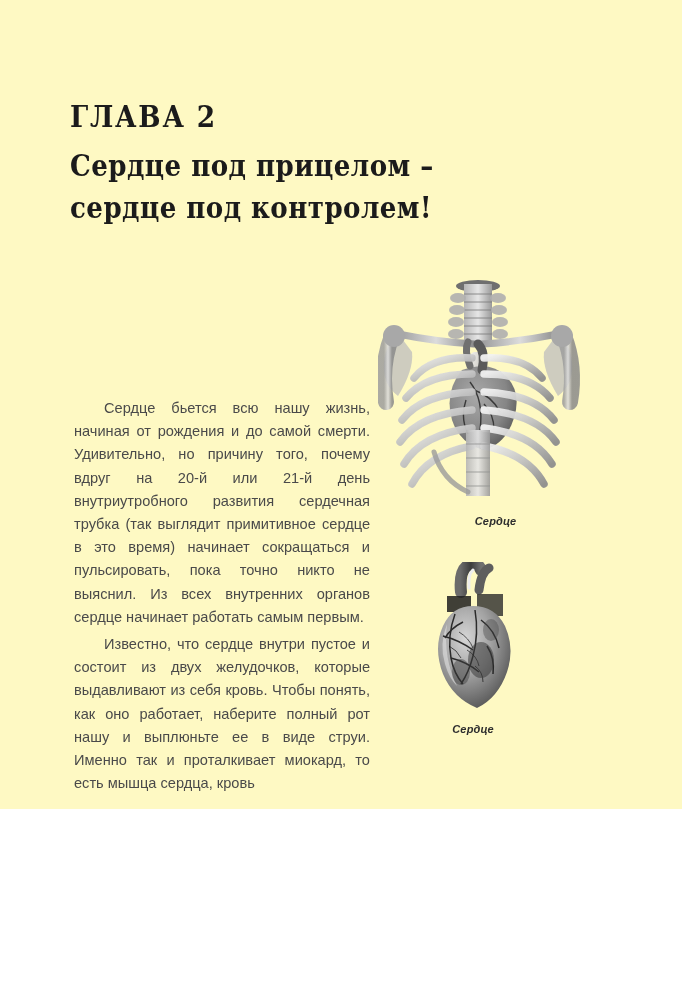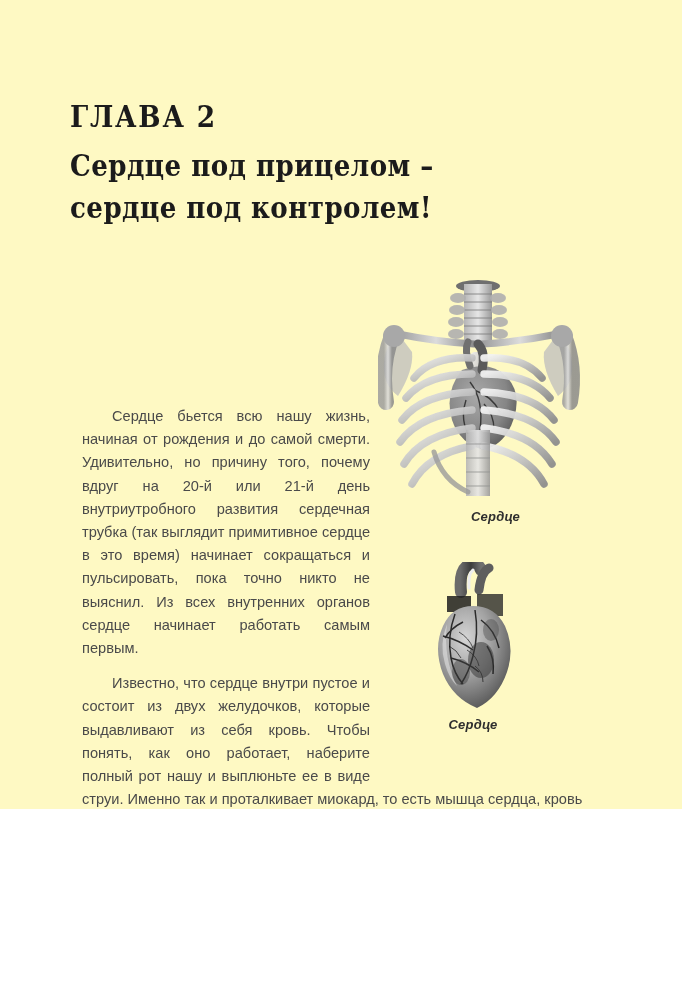--- a/index.html
+++ b/index.html
@@ -58,24 +58,24 @@
 
   
   .figure {
     position: absolute;
     text-align: center;
   }
   .figure-caption {
     font-family: "Liberation Sans", sans-serif;
     font-style: italic;
     font-weight: bold;
-    font-size: 13px;
+    font-size: 11px;
     color: #2e2e2e;
     line-height: 1.35;
-    margin-top: 6px;
+    margin-top: 12px;
     letter-spacing: 0.2px;
   }
   .figure-caption span { display: block; }
 
   #fig-ribcage {
     left: 378px;
     top: 274px;
     width: 235px;
   }
   #fig-heart {
@@ -103,21 +103,21 @@
     text-justify: inter-word;
   }
   
   .art-spacer {
     float: right;
     width: 251px;
     height: 378px;
     shape-outside: inset(0);
   }
   .body-text p {
-    margin: 12px;
+    margin: 4px;
     text-indent: 30px;
   }
 
   
   .notes-row {
     position: absolute;
     left: 70px;
     top: 826px;
     width: 551px;
     display: flex;

